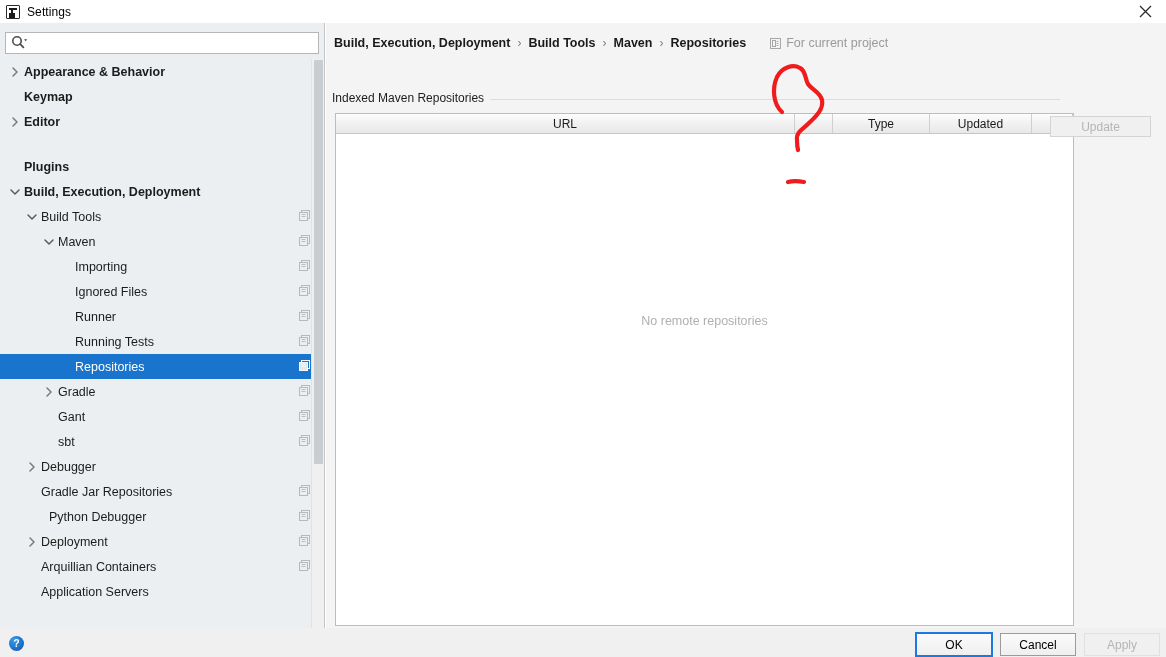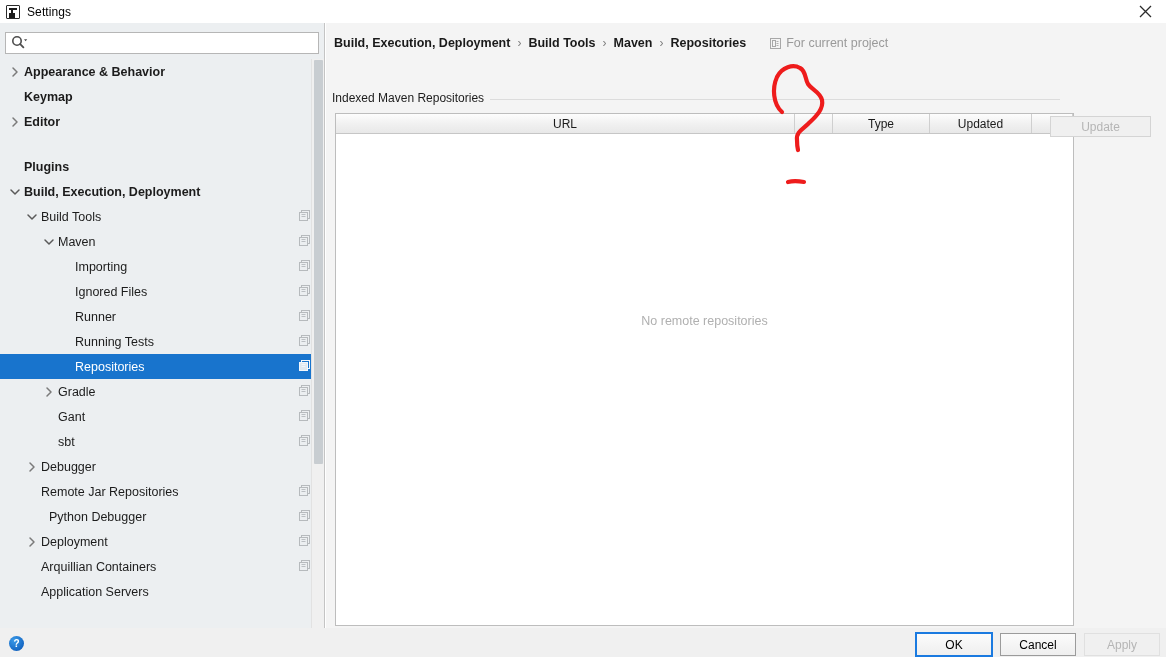--- a/index.html
+++ b/index.html
@@ -439,21 +439,21 @@
           <div class="row" style="padding-left: 25px;">
             <span class="arrow">
               <svg width="14" height="14" viewBox="0 0 14 14">
                 <path d="M5 3 L9 7 L5 11" stroke="#7a7a7a" stroke-width="1.5" fill="none" stroke-linecap="round" stroke-linejoin="round"></path>
               </svg>
             </span>
             <span class="label">Debugger</span>
           </div>
           <div class="row" style="padding-left: 25px;">
             <span class="arrow"></span>
-            <span class="label">Remote Jar Repositories</span>
+            <span class="label">Gradle Jar Repositories</span>
             <span class="copy-ic"><svg width="11" height="11" viewBox="0 0 11 11">
                 <rect x="2.5" y="0.5" width="8" height="8" fill="none" stroke="#8a8f94"></rect>
                 <rect x="0.5" y="2.5" width="8" height="8" fill="#eceff1" stroke="#8a8f94"></rect>
                 <path d="M2.5 4.5 H6.5 M2.5 6.5 H6.5" stroke="#8a8f94" stroke-width="0.9"></path>
               </svg></span>
           </div>
           <div class="row" style="padding-left: 25px; gap: 8px;">
             <span class="arrow"></span>
             <span class="label">Python Debugger</span>
             <span class="copy-ic"><svg width="11" height="11" viewBox="0 0 11 11">

